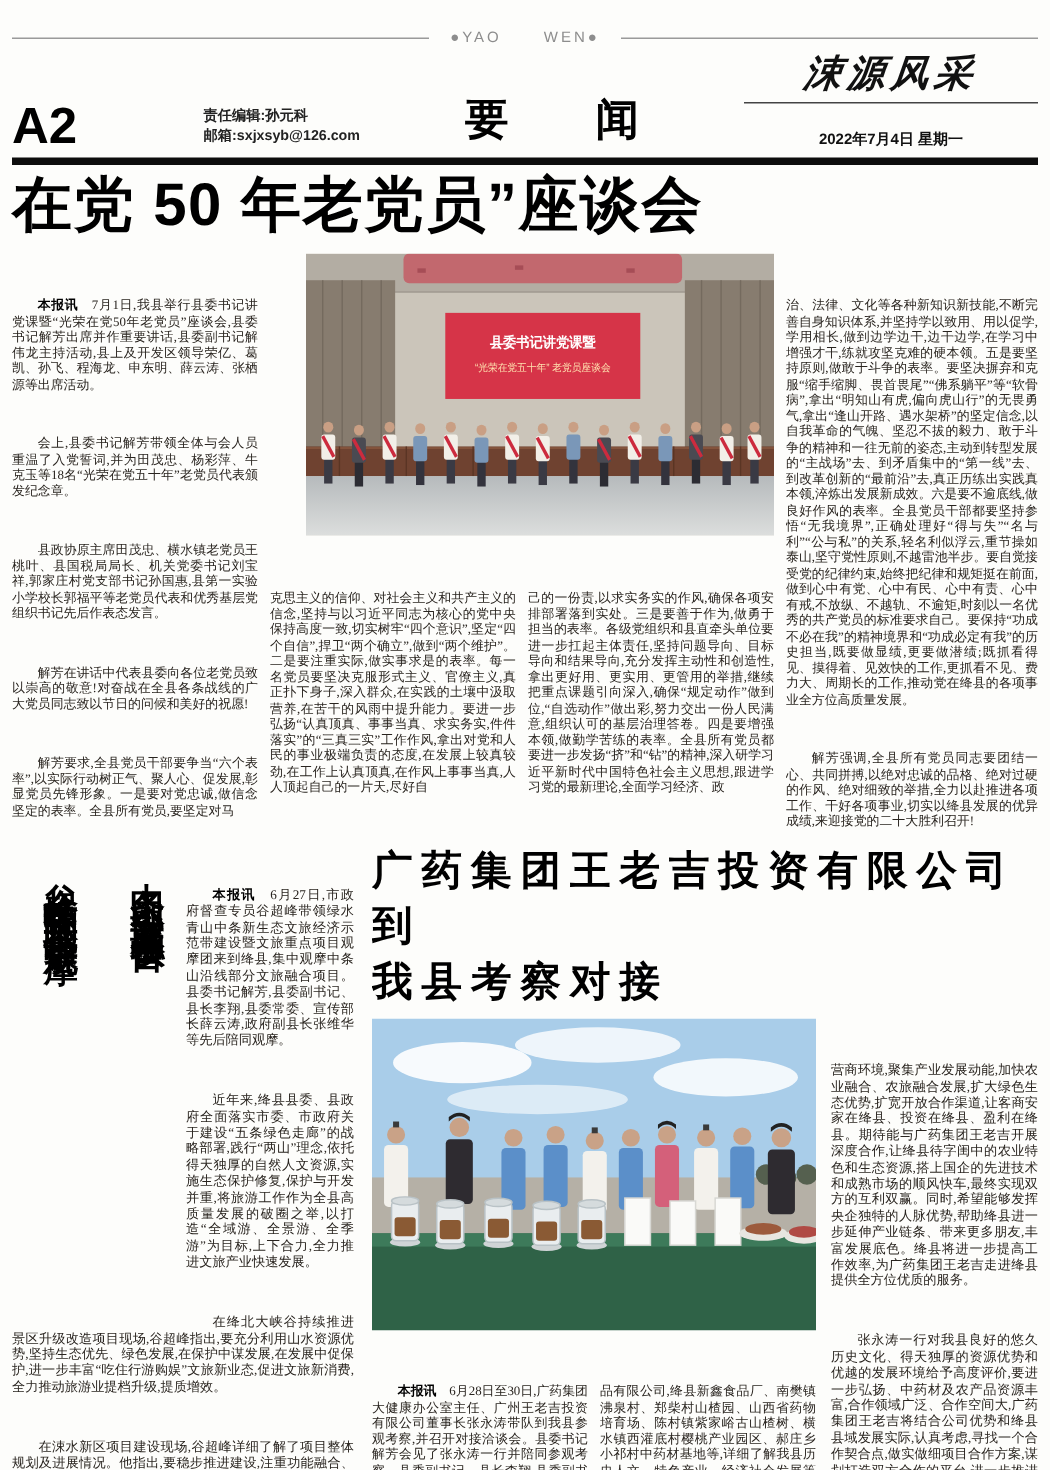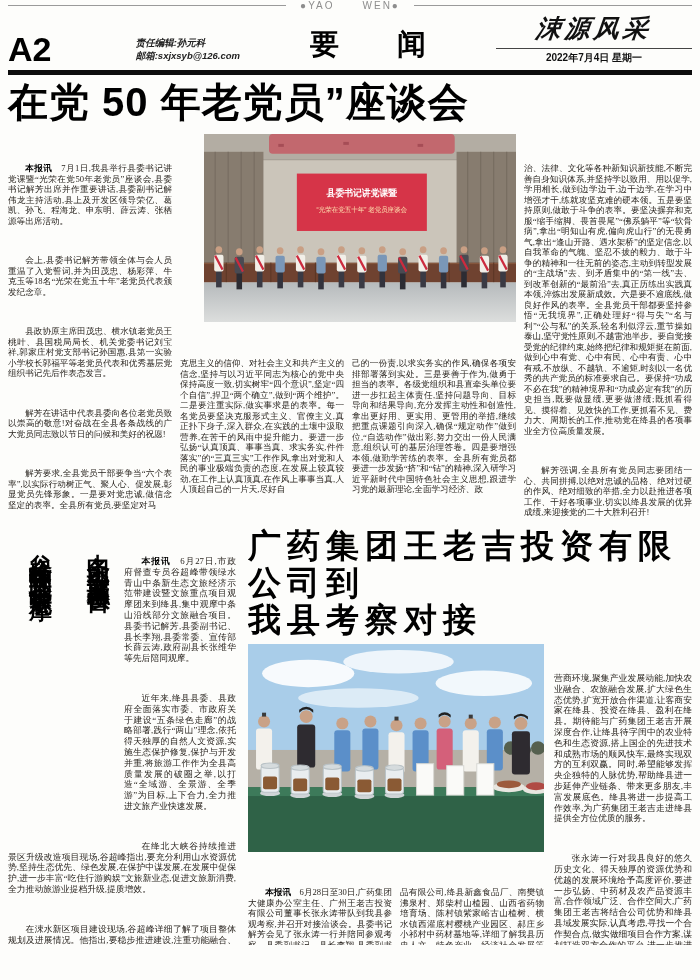--- a/index.html
+++ b/index.html
@@ -6,34 +6,34 @@
   html,body { background:#e8e8e4; }
   .page {
     position:relative; width:700px; height:980px; margin:0 auto;
     background:#fdfdfb; color:#29241f; overflow:hidden;
     font-family:"Liberation Serif", serif;
     padding:0 8px;
   }
   
   .pinyin-row { display:flex; align-items:center; color:#8d8d8d;
     font-family:"Liberation Sans", sans-serif; font-size:10px; letter-spacing:2px;
-    padding-top:0; }
+    padding-top:20px; }
   .pline { flex:1; height:1px; background:#9a9a9a; }
   .pinyin-row span { margin:0 14px; }
   .mh-row { display:flex; align-items:flex-end; padding:1px 0 3px; }
   .mh-left { display:flex; gap:7px; align-items:center; width:232px;justify-content:space-between; }
   .a2 { font-family:"Liberation Sans", sans-serif; font-size:34px; font-weight:900; line-height:32px; color:#000; }
-  .ed { font-family:"Liberation Sans", sans-serif; font-size:9.5px; line-height:13px; font-weight:bold; color:#222;font-style:italic; }
+  .ed { font-family:"Liberation Sans", sans-serif; font-size:9.5px; line-height:13px; font-weight:bold; color:#222; }
   .mh-center { flex:1; display:flex; justify-content:center; gap:58px;
     font-family:"Liberation Sans", sans-serif; font-size:29px; font-weight:900; color:#000; }
   .mh-right { width:196px; text-align:center; }
   .brand { font-family:"DejaVu Serif", serif; font-style:italic; font-weight:bold;
     font-size:25px; letter-spacing:4px; color:#111; transform:skewX(-6deg); }
   .dateline { font-family:"Liberation Sans", sans-serif; font-size:10px; font-weight:bold;
-    color:#111; border-top:1.5px solid #444; margin-top:3px; padding-top:2px; }
+    color:#111; border-top:1.5px solid #444; margin-top:3px; padding-top:17px; }
   .thickrule { height:5px; background:#0d0d0d; margin-top:2px; }
   
   .h1 { font-family:"Liberation Sans", sans-serif; font-weight:900; color:#000;
     font-size:40px; line-height:45px; letter-spacing:1px; margin:5px 0 9px; }
   
   .cols { display:flex; gap:8px; height:388px; overflow:hidden; }
   .col  { width:164px; flex:none; overflow:hidden; }
   .colmid { width:336px; flex:none; }
   .col4 { flex:1; overflow:hidden; }
   .para { text-indent:2em; text-align:justify; font-size:8.6px; line-height:10.5px;margin-top:29px; }
@@ -48,21 +48,21 @@
   
   .bottom { display:flex; gap:12px; height:418px; overflow:hidden; margin-top:5px; }
   .bleft { width:228px; flex:none; overflow:hidden; }
   .vhead { float:left; width:116px; height:316px; display:flex; gap:16px;
     padding:8px 6px 0 12px; }
   .vcol { writing-mode:vertical-rl; text-orientation:upright;
     font-family:"Liberation Sans", sans-serif; font-weight:900; color:#000;
     font-size:23px; letter-spacing:4px; line-height:42px; }
   .bright { flex:1; overflow:hidden; }
   .h2 { font-family:"Liberation Sans", sans-serif; font-weight:800; color:#000;
-    font-size:33px; line-height:37px; letter-spacing:6px; margin-bottom:6px; }
+    font-size:27px; line-height:37px; letter-spacing:6px; margin-bottom:6px; }
   .brow { display:flex; gap:10px; }
   .bphoto-wrap { width:296px; flex:none; }
   .photo2 { height:208px; margin-bottom:6px; }
   .undercols { display:flex; gap:8px; height:122px; overflow:hidden; }
   .ucol { width:144px; flex:none; overflow:hidden; }
   .brcol { flex:1; overflow:hidden; }
   .brcol .para, .bleft .para { font-size:8.8px; line-height:10.8px; }
 </style>
 </head>
 <body>

